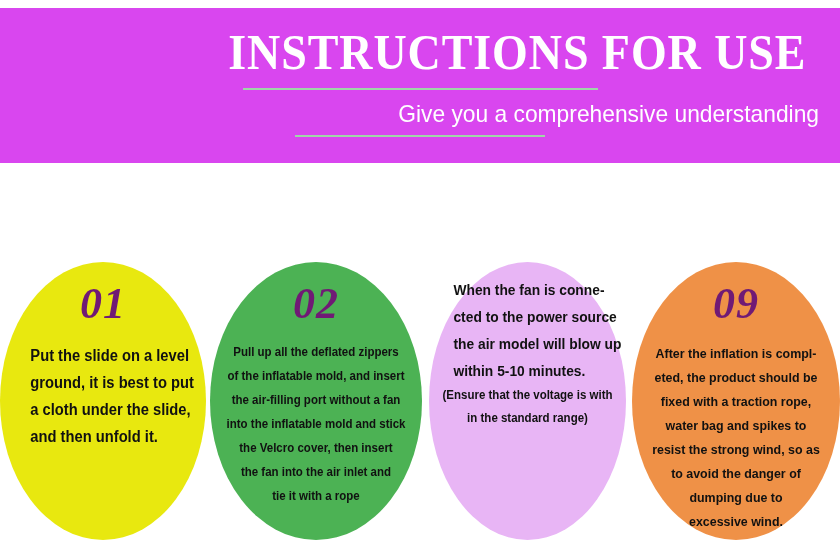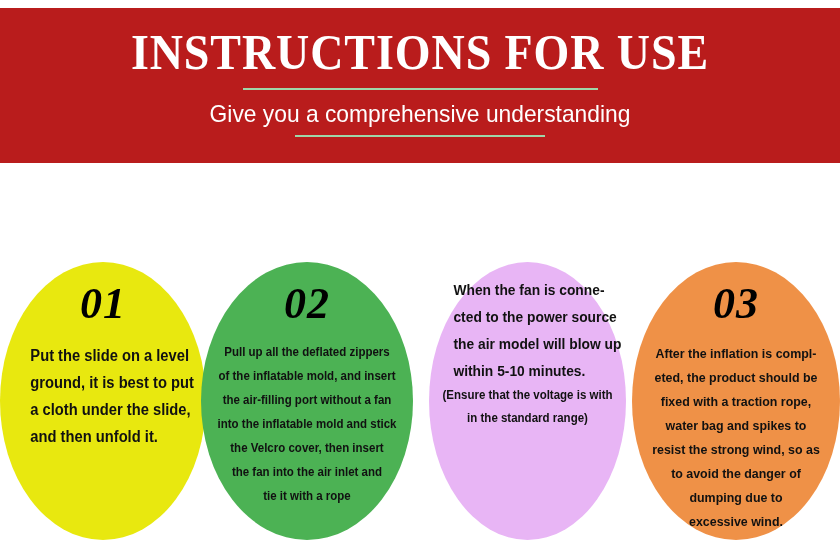--- a/index.html
+++ b/index.html
@@ -22,22 +22,22 @@
     background: #ffffff;
   }
 
   
   .header-banner {
     position: absolute;
     left: 0;
     top: 8px;
     width: 840px;
     height: 155px;
-    background: #b91c1c;
-    text-align: center;
+    background: #d946ef;
+    text-align: right;
     overflow: hidden;
   }
 
   .header-title {
     margin: 0;
     padding-top: 16px;
     color: #ffffff;
     font-family: "Liberation Serif", serif;
     font-weight: bold;
     font-size: 50px;
@@ -114,32 +114,32 @@
     position: absolute;
     top: 0;
     height: 278px;
     border-radius: 50%;
     text-align: center;
     box-sizing: border-box;
     color: #111111;
   }
 
   .step-1 { left: 0px;   width: 206px; background: #e8e80f; }
-  .step-2 { left: 201px; width: 212px; background: #4cb254; }
+  .step-2 { left: 210px; width: 212px; background: #4cb254; }
   .step-3 { left: 429px; width: 197px; background: #e8b5f5; }
   .step-4 { left: 632px; width: 208px; background: #ef9147; }
 
   .step-number {
     font-family: "Liberation Serif", serif;
     font-style: italic;
     font-weight: bold;
     font-size: 44px;
     line-height: 44px;
     padding-top: 20px;
-    color: #000000;
+    color: #701a75;
     letter-spacing: 1px;
   }
 
   .step-body {
     padding: 12px 4px 0 4px;
     font-family: "Liberation Sans", sans-serif;
     font-weight: bold;
     color: #111111;
     transform: scaleX(0.92);
   }
@@ -203,21 +203,21 @@
         <span class="line">When the fan is conne-</span>
         <span class="line">cted to the power source</span>
         <span class="line">the air model will blow up</span>
         <span class="line">within 5-10 minutes.</span>
         <span class="line note">(Ensure that the voltage is with</span>
         <span class="line note">in the standard range)</span>
       </div>
     </div>
 
     <div class="step step-4">
-      <div class="step-number">03</div>
+      <div class="step-number">09</div>
       <div class="step-body">
         <span class="line">After the inflation is compl-</span>
         <span class="line">eted, the product should be</span>
         <span class="line">fixed with a traction rope,</span>
         <span class="line">water bag and spikes to</span>
         <span class="line">resist the strong wind, so as</span>
         <span class="line">to avoid the danger of</span>
         <span class="line">dumping due to</span>
         <span class="line">excessive wind.</span>
       </div>

